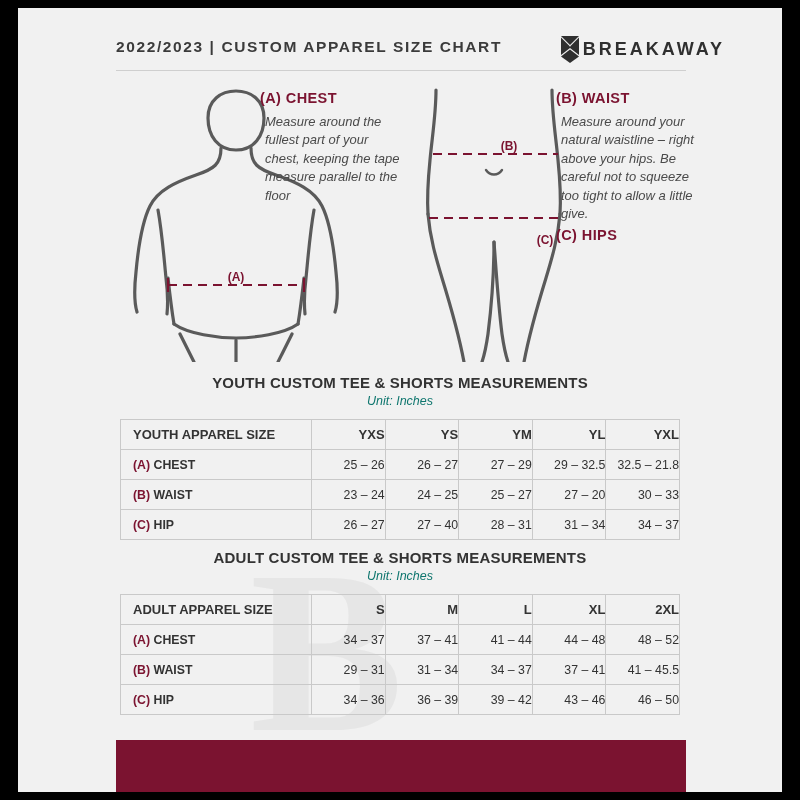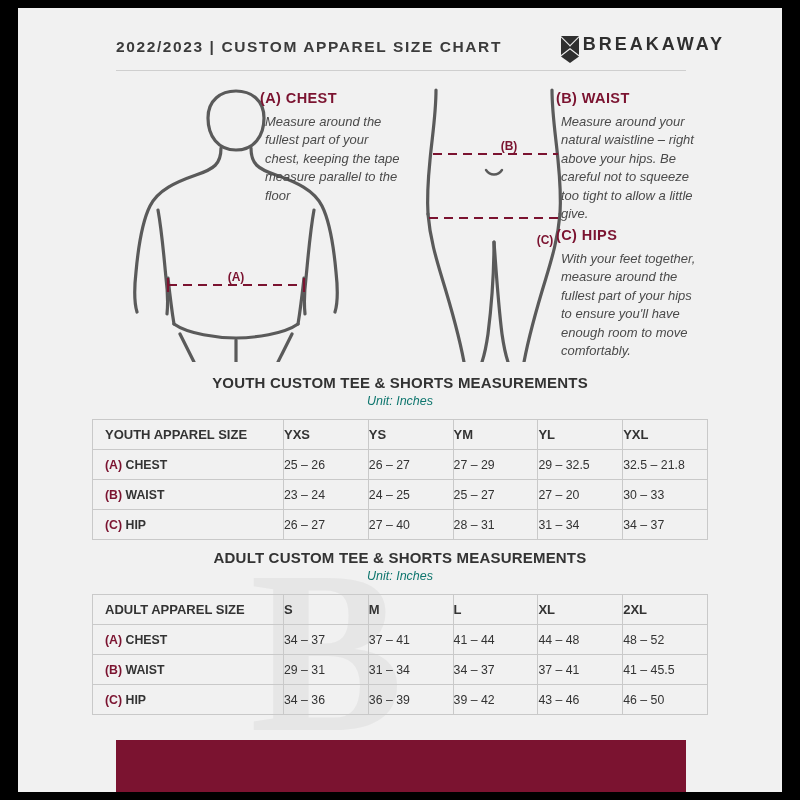--- a/index.html
+++ b/index.html
@@ -70,20 +70,21 @@
     font-weight: bold;
     letter-spacing: 1.6px;
     color: #3b3b3b;
     white-space: nowrap;
   }
   .brand {
     position: absolute;
     right: 80px;
     top: 26px;
     display: flex;
+    align-items: center;
   }
   .brand-mark {
     width: 26px;
     height: 30px;
     position: relative;
   }
   .brand-name {
     font-size: 18px;
     font-weight: bold;
     letter-spacing: 3px;
@@ -143,29 +144,29 @@
   }
   .sec-unit {
     font-size: 12.5px;
     font-style: italic;
     color: #0f766e;
     margin-top: 3px;
   }
   table.size {
     border-collapse: collapse;
     margin: 11px auto 8px auto;
-    width: 616px;
+    width: 560px;
     table-layout: fixed;
   }
   table.size th, table.size td {
     border: 1px solid #c9c9c9;
     height: 29px;
     font-size: 12.3px;
     color: #333;
-    text-align: left;
+    text-align: right;
     padding: 0;
   }
   table.size th.rowhead, table.size td.rowhead {
     text-align: left;
     padding-left: 12px;
     font-weight: bold;
     width: 178px;
   }
   table.size th {
     font-weight: bold;
@@ -275,21 +276,20 @@
       <div class="callout c-chest">
         <h3>(A) CHEST</h3>
         <p>Measure around the fullest part of your chest, keeping the tape measure parallel to the floor</p>
       </div>
       <div class="callout c-waist">
         <h3>(B) WAIST</h3>
         <p>Measure around your natural waistline – right above your hips. Be careful not to squeeze too tight to allow a little give.</p>
       </div>
       <div class="callout c-hips">
         <h3>(C) HIPS</h3>
-        <p>With your feet together, measure around the fullest part of your hips to ensure you'll have enough room to move comfortably.</p>
       </div>
     </div>
 
     <div class="section s-youth">
       <div class="sec-title">YOUTH CUSTOM TEE &amp; SHORTS MEASUREMENTS</div>
       <div class="sec-unit">Unit: Inches</div>
       <table class="size">
         <thead>
           <tr>
             <th class="rowhead">YOUTH APPAREL SIZE</th>

